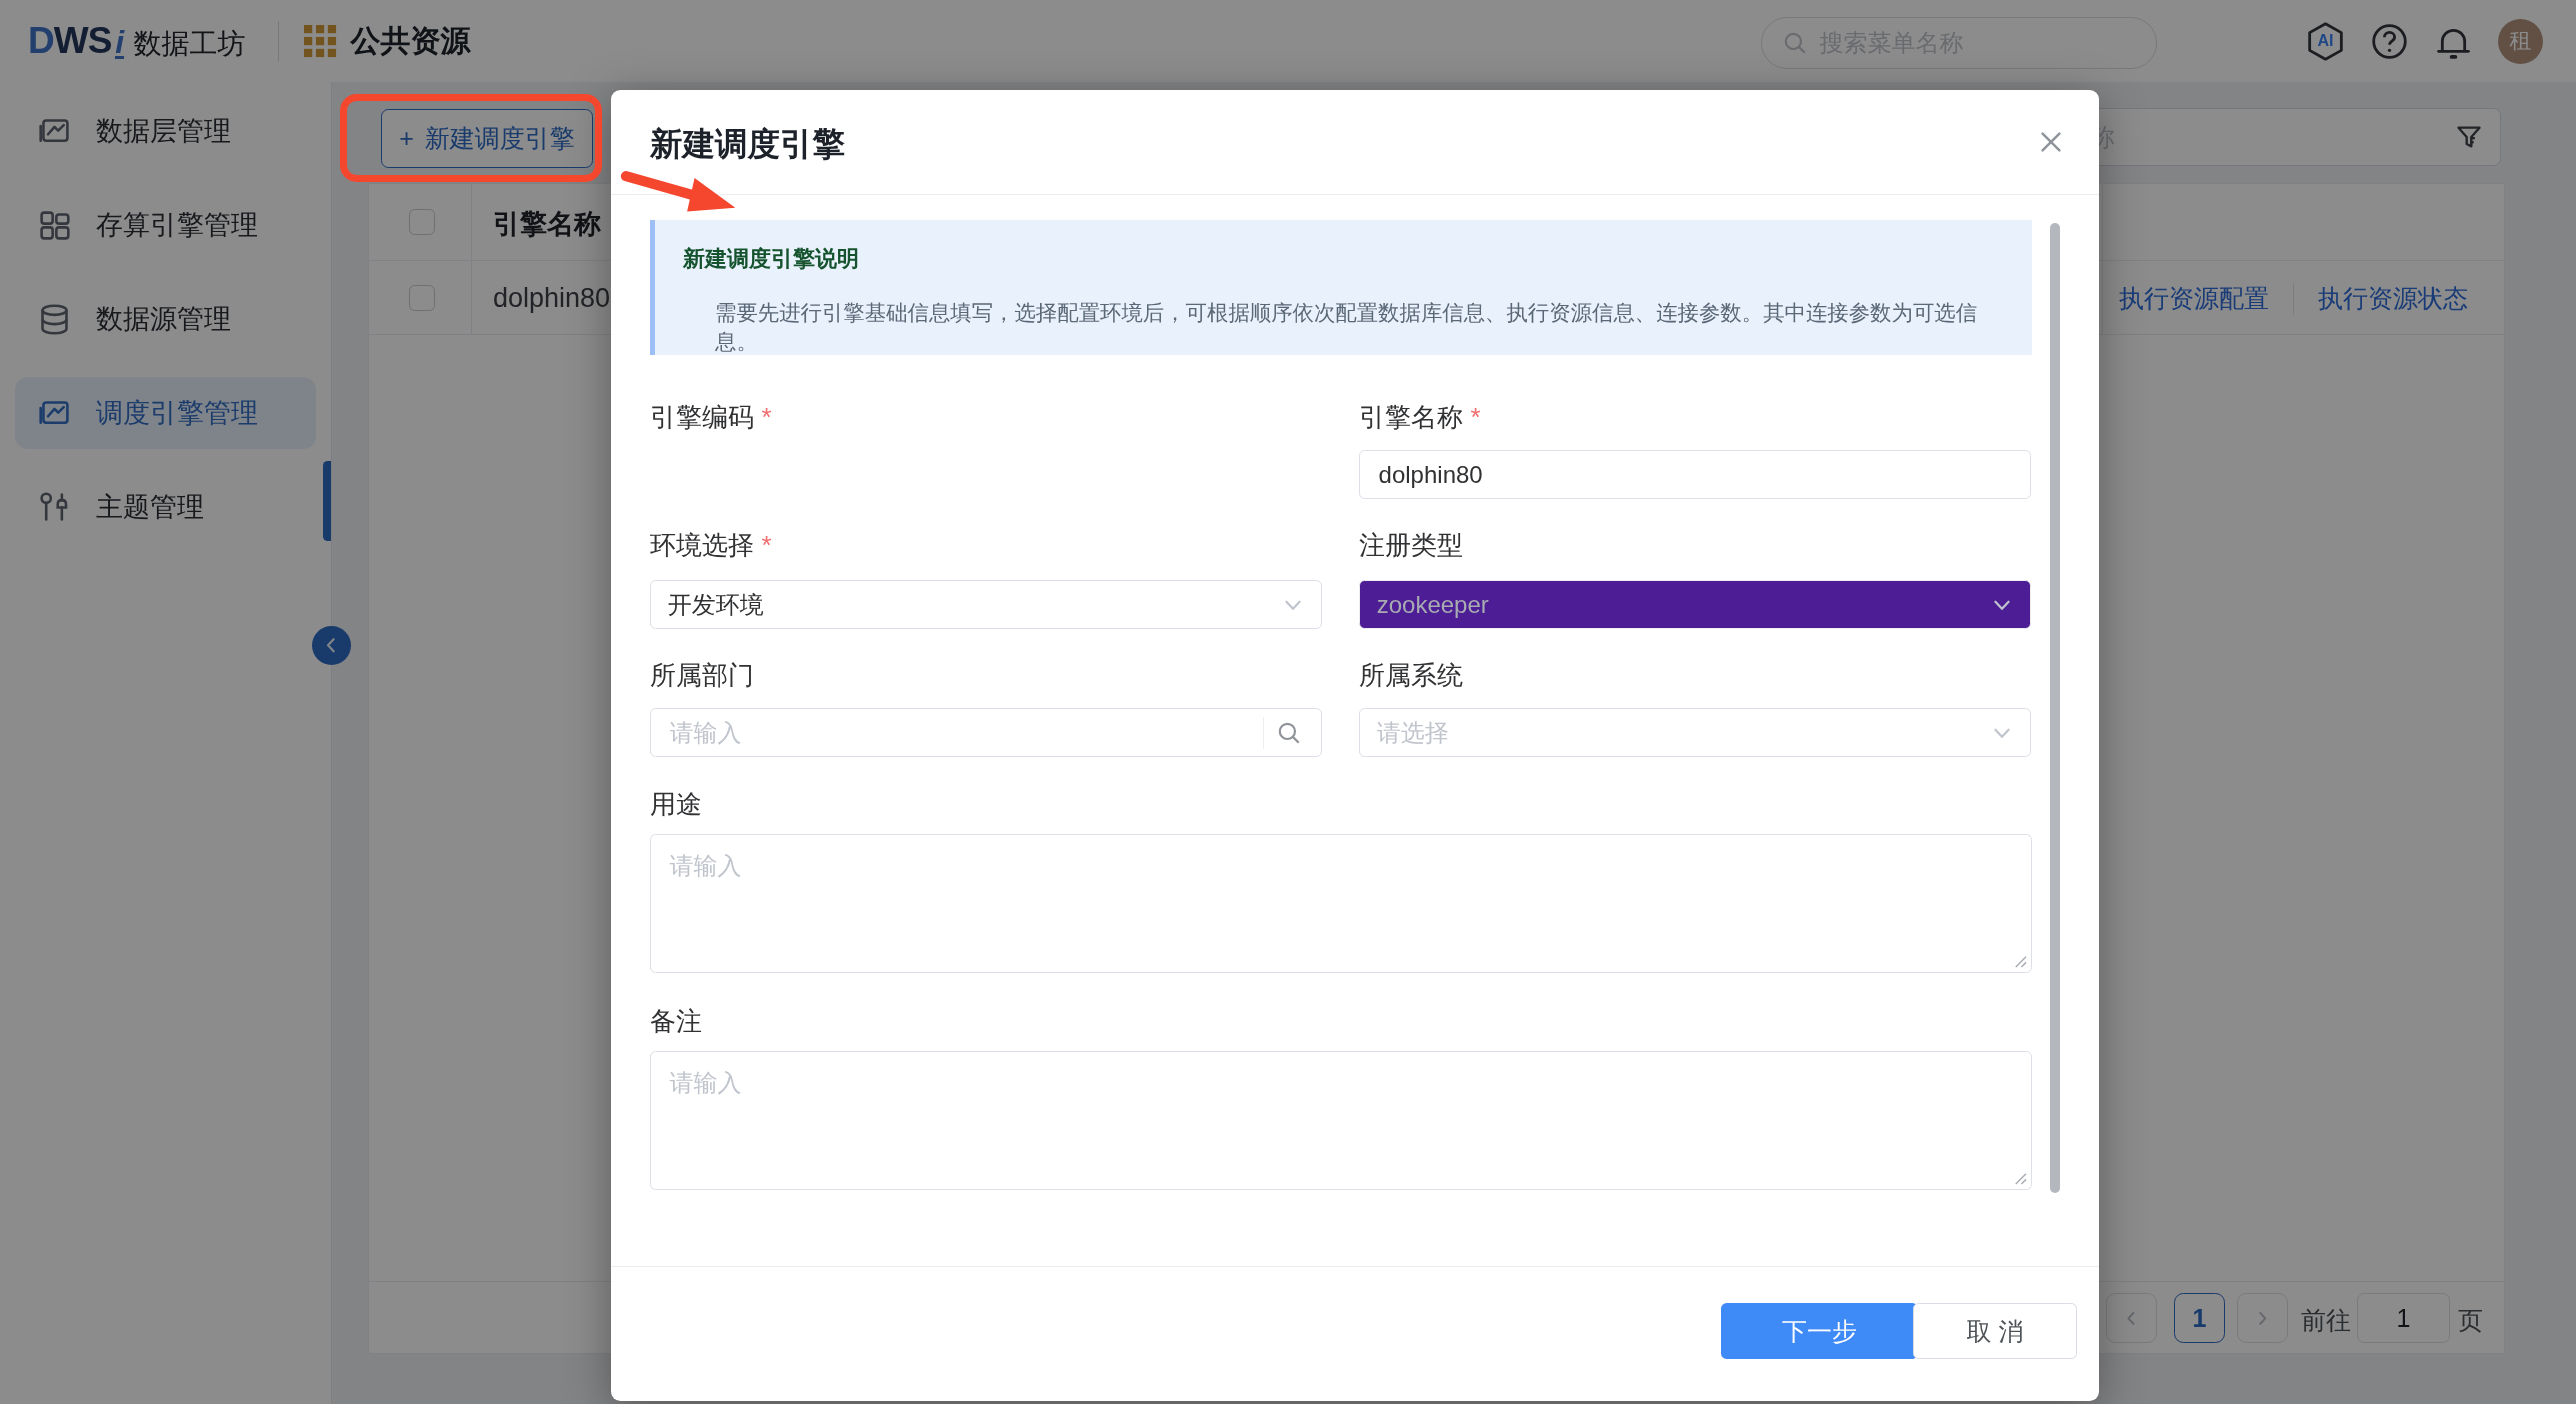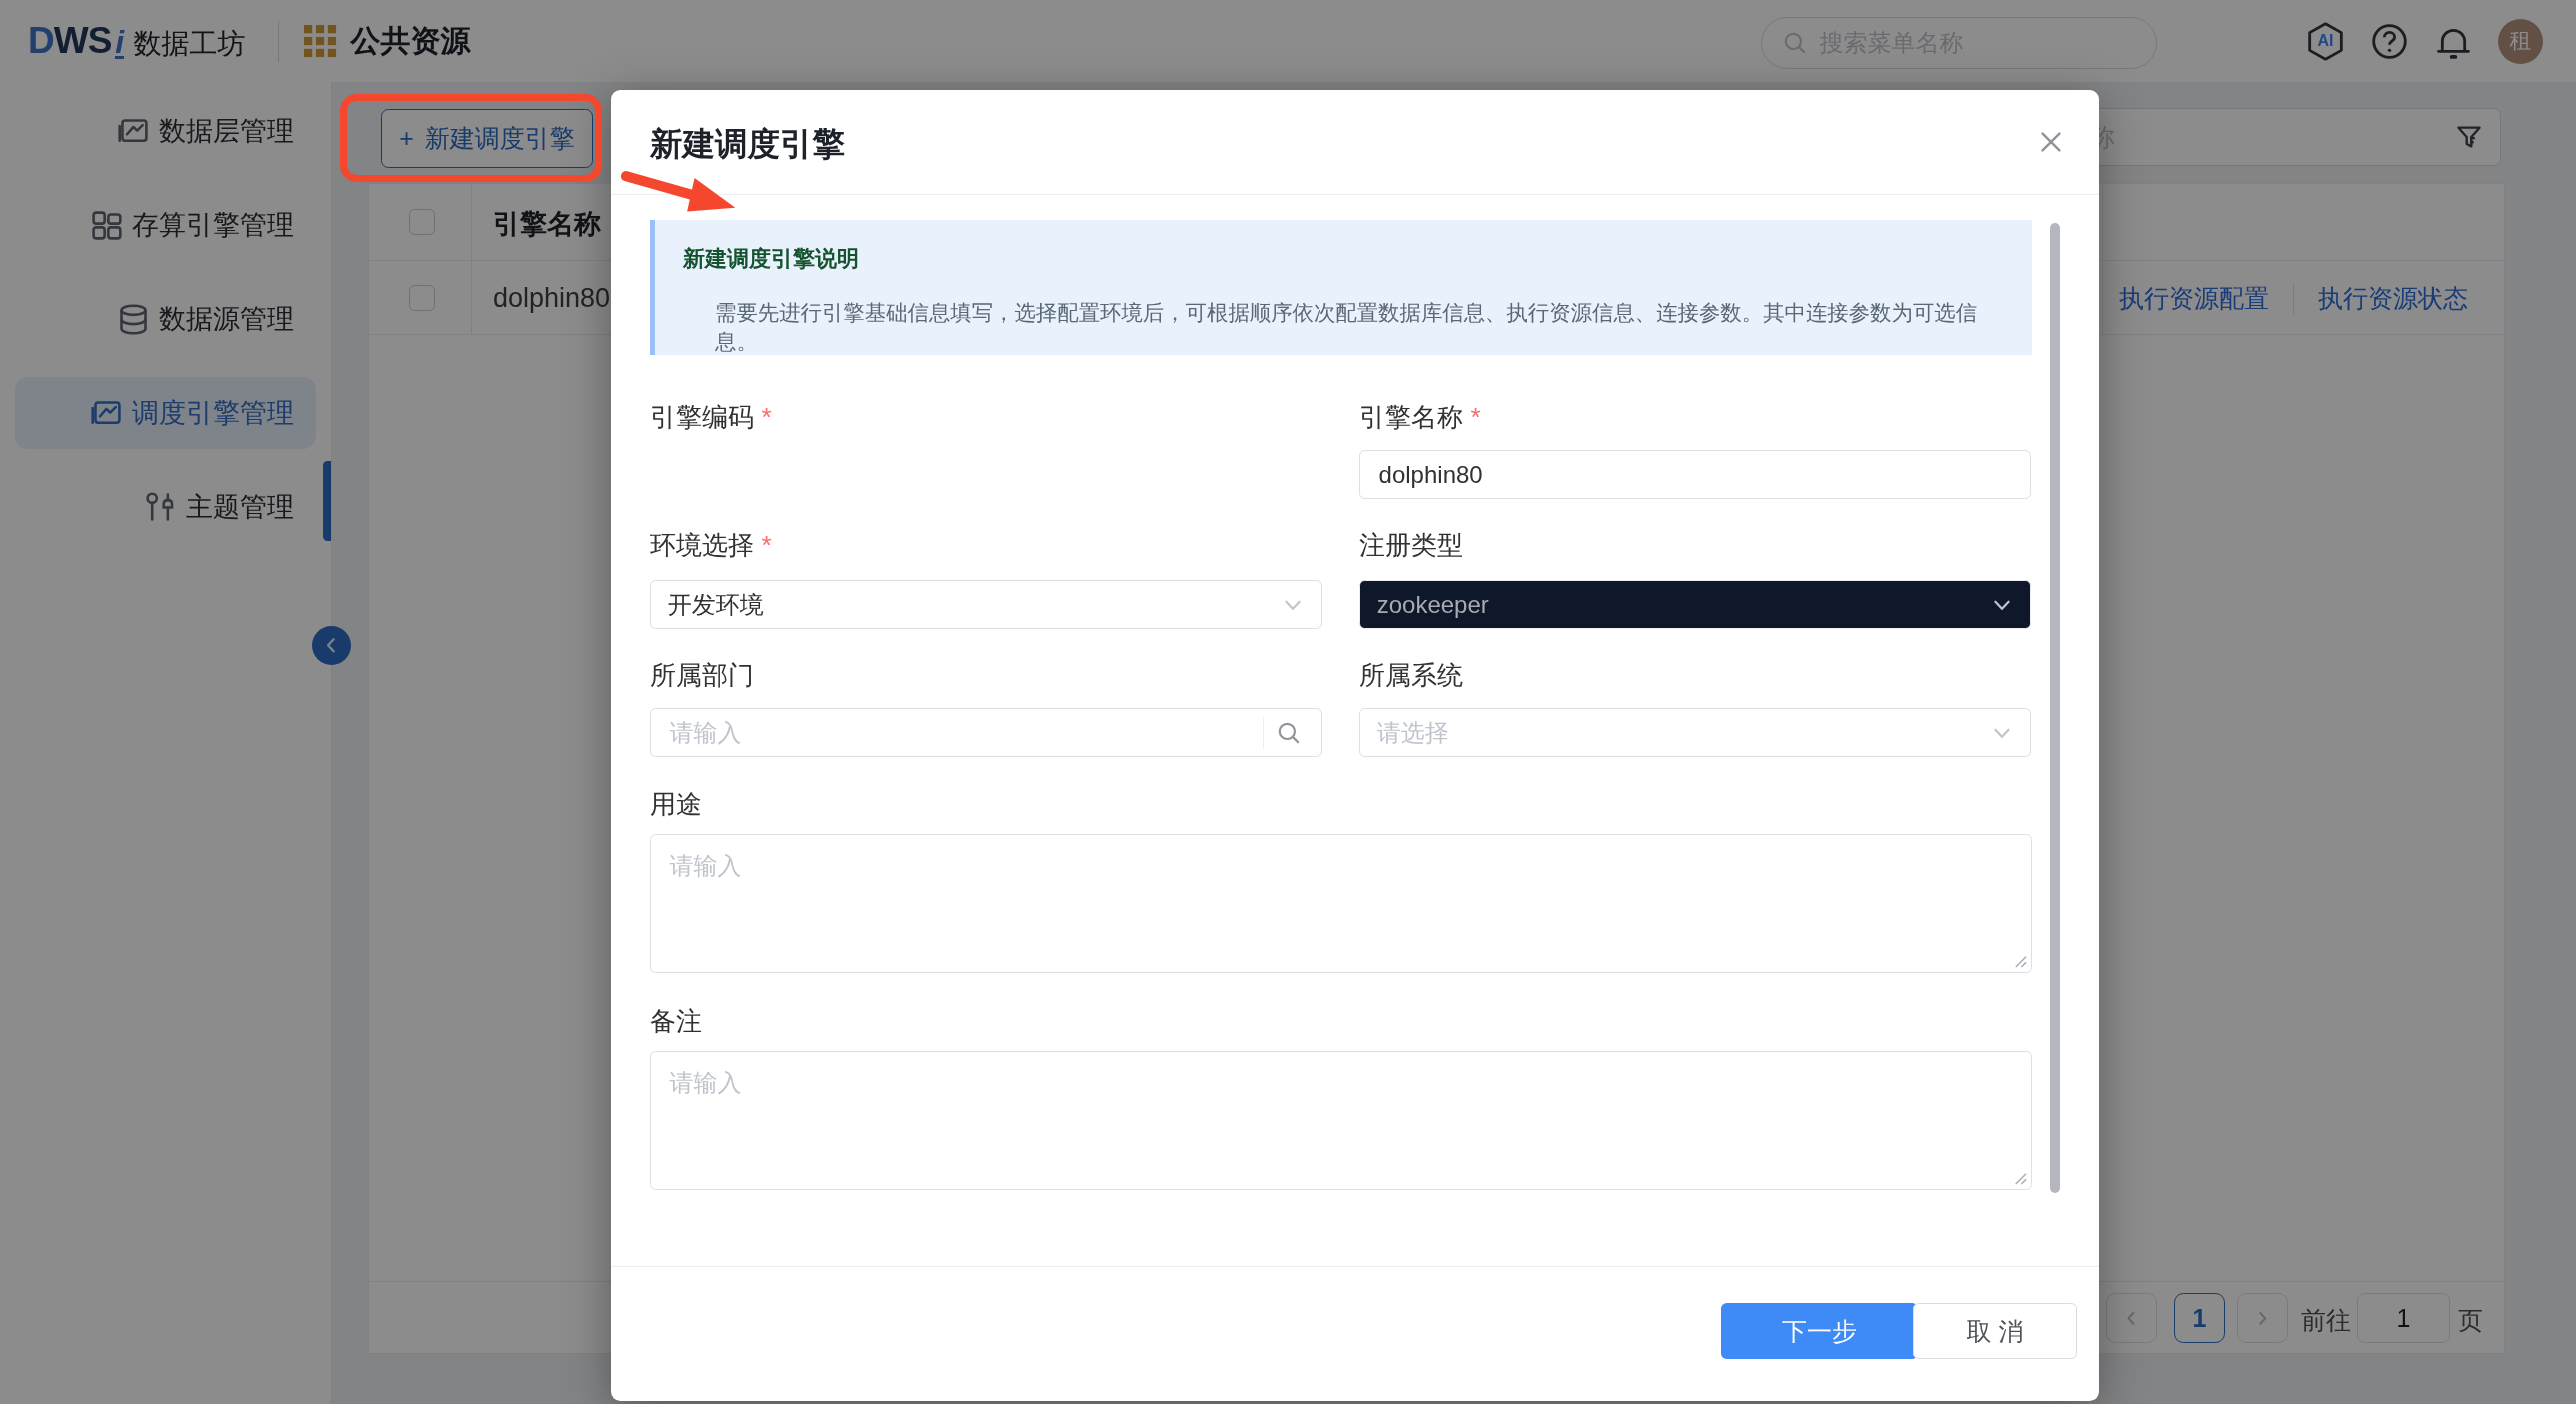--- a/index.html
+++ b/index.html
@@ -20,21 +20,21 @@
   .top-search { position:absolute; left:1761px; top:16.7px; width:396px; height:52px; border:1.9px solid #d9dce2; border-radius:26px; display:flex; align-items:center; padding:0 20.4px; gap:11px; background:#fff; }
   .top-search input { border:none; outline:none; font-size:24px; flex:1; background:transparent; color:#303133; }
   .top-search input::placeholder { color:#bfc3cb; }
   .top-icons { position:absolute; right:33px; top:0; height:82px; display:flex; align-items:center; gap:24px; color:#33363c; }
   .avatar { width:45px; height:45px; border-radius:50%; background:#b2937f; color:#fff; font-size:22px; display:flex; align-items:center; justify-content:center; }
   .ai-badge { position:relative; width:41px; height:41px; display:flex; align-items:center; justify-content:center; }
   .ai-badge span { position:absolute; font-size:16px; font-weight:700; color:#3b82f6; }
 
   
   .sidebar { position:absolute; left:0; top:82px; width:332px; height:1322px; background:#fff; border-right:0.9px solid #e6e8ec; }
-  .side-item { position:relative; display:flex; align-items:center; gap:8px; height:72px; margin:13px 15px; padding:0 22px; border-radius:13px; font-size:27px; color:#2b2f36; cursor:pointer;justify-content:flex-end; }
+  .side-item { position:relative; display:flex; align-items:center; gap:24px; height:72px; margin:13px 15px; padding:0 22px; border-radius:13px; font-size:27px; color:#2b2f36; cursor:pointer; }
   .side-item + .side-item { margin-top:22px; }
   .side-item .icn { width:35px; height:35px; color:#5f6470; flex:0 0 auto; }
   .side-item.active { background:#e7f0fb; color:#336dc4; font-weight:500; }
   .side-item.active .icn { color:#336dc4; }
   .side-indicator { position:absolute; right:0; top:379px; width:8.4px; height:80px; background:#2f6cc4; border-radius:4.6px 0 0 4.6px; }
   .collapse-btn { position:absolute; left:312px; top:626px; width:39px; height:39px; border-radius:50%; background:#2f6cc4; display:flex; align-items:center; justify-content:center; color:#e8eef7; z-index:2; }
 
   
   .new-engine-btn { position:absolute; left:381px; top:109px; width:212px; height:59px; background:#fff; border:1.9px solid #2f6cc4; border-radius:7.4px; color:#2f6cc4; font-size:25px; display:flex; align-items:center; justify-content:center; gap:11px; }
   .filter-box { position:absolute; left:1997px; top:108px; width:504px; height:58px; background:#fff; border:1.9px solid #d5d9e0; border-radius:7.4px; display:flex; align-items:center; padding:0 16.7px; }
@@ -69,21 +69,21 @@
   .notice .n-title { font-size:22px; font-weight:700; color:#14532d; }
   .notice .n-body { margin-top:24px; font-size:21.4px; color:#5a6775;margin-left:32px; }
   .flabel { position:absolute; font-size:26px; color:#303133; }
   .flabel .req { color:#f56c6c; margin-left:7.4px; }
   .ipt { position:absolute; width:672px; height:49px; border:1.9px solid #dcdfe6; border-radius:5.6px; background:#fff; display:flex; align-items:center; padding:0 18.6px; gap:13px; }
   .ipt input { flex:1; border:none; outline:none; font-size:24px; color:#303133; background:transparent; min-width:0; }
   .ipt input::placeholder { color:#c0c4cc; }
   .sel { position:absolute; width:672px; height:49px; border:1.9px solid #dcdfe6; border-radius:5.6px; background:#fff; display:flex; align-items:center; padding:0 16.7px; font-size:24px; color:#303133; }
   .sel .val { flex:1; }
   .sel .ph { color:#c0c4cc; }
-  .sel.disabled { background:#0f172a; border-color:#eceef2; color:#a8abb2; }
+  .sel.disabled { background:#4c1d95; border-color:#eceef2; color:#a8abb2; }
   .chev { color:#c0c4cc; flex:0 0 auto; }
   .ta { position:absolute; left:39px; width:1382px; height:139px; border:1.9px solid #dcdfe6; border-radius:5.6px; position:absolute; }
   .ta textarea { width:100%; height:100%; border:none; outline:none; resize:none; font-family:inherit; font-size:24px; color:#303133; padding:15px 18.6px; background:transparent; }
   .ta textarea::placeholder { color:#c0c4cc; }
   .ta .grip { position:absolute; right:3.7px; bottom:3.7px; color:#a9adb4; }
   .m-scroll { position:absolute; left:1439px; top:133px; width:10.2px; height:970px; background:#b4b7bd; border-radius:5.6px; }
   .m-fdiv { position:absolute; left:0; top:1176px; width:100%; height:0.9px; background:#ebedf0; }
   .btn-primary { position:absolute; left:1110px; top:1213px; width:197px; height:56px; background:#3e8bf7; border:none; border-radius:5.6px; color:#fff; font-size:25px; cursor:pointer; }
   .btn-plain { position:absolute; left:1302px; top:1213px; width:164px; height:56px; background:#fff; border:1.9px solid #d9dce2; border-radius:5.6px; color:#4e5358; font-size:25px; cursor:pointer; }
   svg { display:block; }

